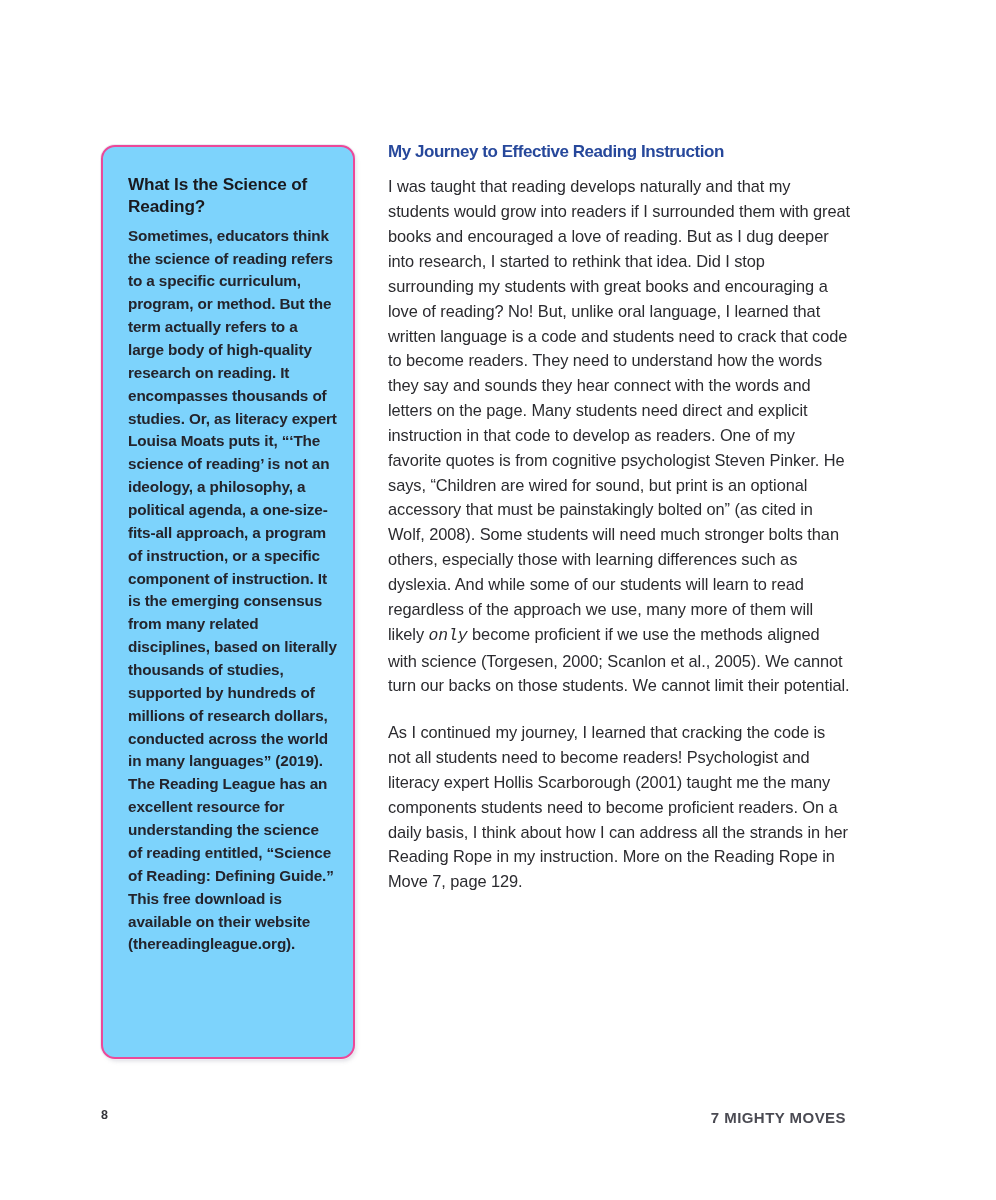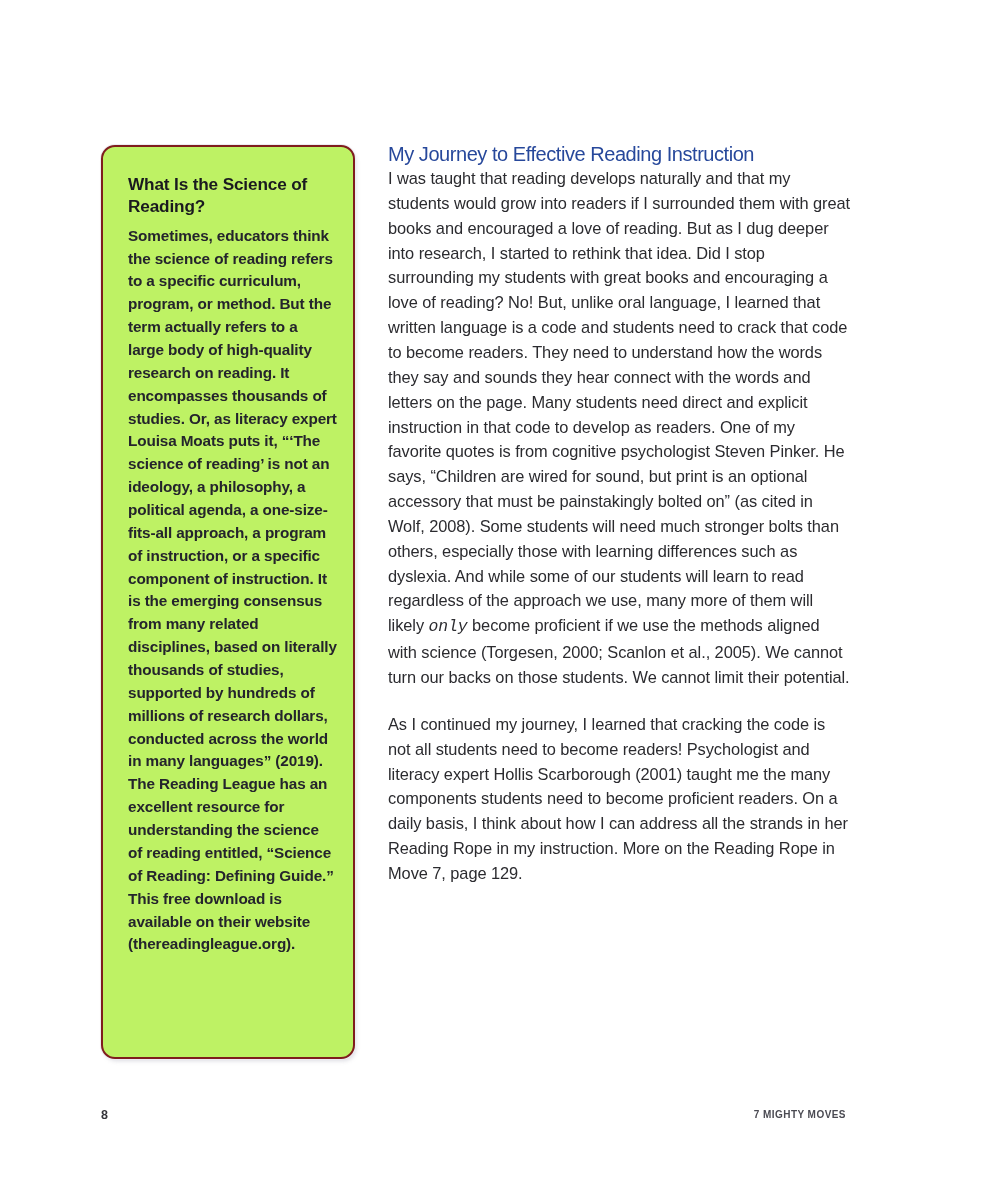--- a/index.html
+++ b/index.html
@@ -22,23 +22,23 @@
   }
 
   
   .sidebar-box {
     position: absolute;
     left: 101px;
     top: 145px;
     width: 254px;
     height: 914px;
     box-sizing: border-box;
-    background: #bef264;
+    background: #7dd3fc;
     border-radius: 14px;
-    border: 2px solid #7f1d1d;
+    border: 2px solid #ec4899;
     box-shadow: 0 0 0 1px #ececf2, 2px 3px 4px -1px rgba(140,140,160,0.30);
     padding: 26px 16px 22px 25px;
     overflow: hidden;
   }
 
   .sidebar-heading {
     font-size: 17.2px;
     font-weight: 700;
     line-height: 1.30;
     color: #1a1a1f;
@@ -58,26 +58,26 @@
 
   
   .main-col {
     position: absolute;
     left: 388px;
     top: 142px;
     width: 462px;
   }
 
   .main-title {
-    font-size: 20px;
-    font-weight: 400;
+    font-size: 17px;
+    font-weight: 700;
     line-height: 1.205;
     color: #27489b;
     letter-spacing: -0.45px;
-    margin: 0 0 0 0;
+    margin: 0 0 12px 0;
   }
 
   .main-para {
     font-size: 16.4px;
     font-weight: 400;
     line-height: 1.515;
     color: #2b2b2f;
     letter-spacing: -0.07px;
     margin: 0 0 22px 0;
     text-align: left;
@@ -99,21 +99,21 @@
     top: 0;
     font-size: 12.5px;
     font-weight: 700;
     color: #34343a;
     letter-spacing: 0.2px;
   }
   .running-head {
     position: absolute;
     right: 49px;
     top: 1px;
-    font-size: 10px;
+    font-size: 15px;
     font-weight: 700;
     color: #4a4a52;
     letter-spacing: 0.45px;
     text-transform: uppercase;
     white-space: nowrap;
   }
 </style>
 </head>
 <body>
 

